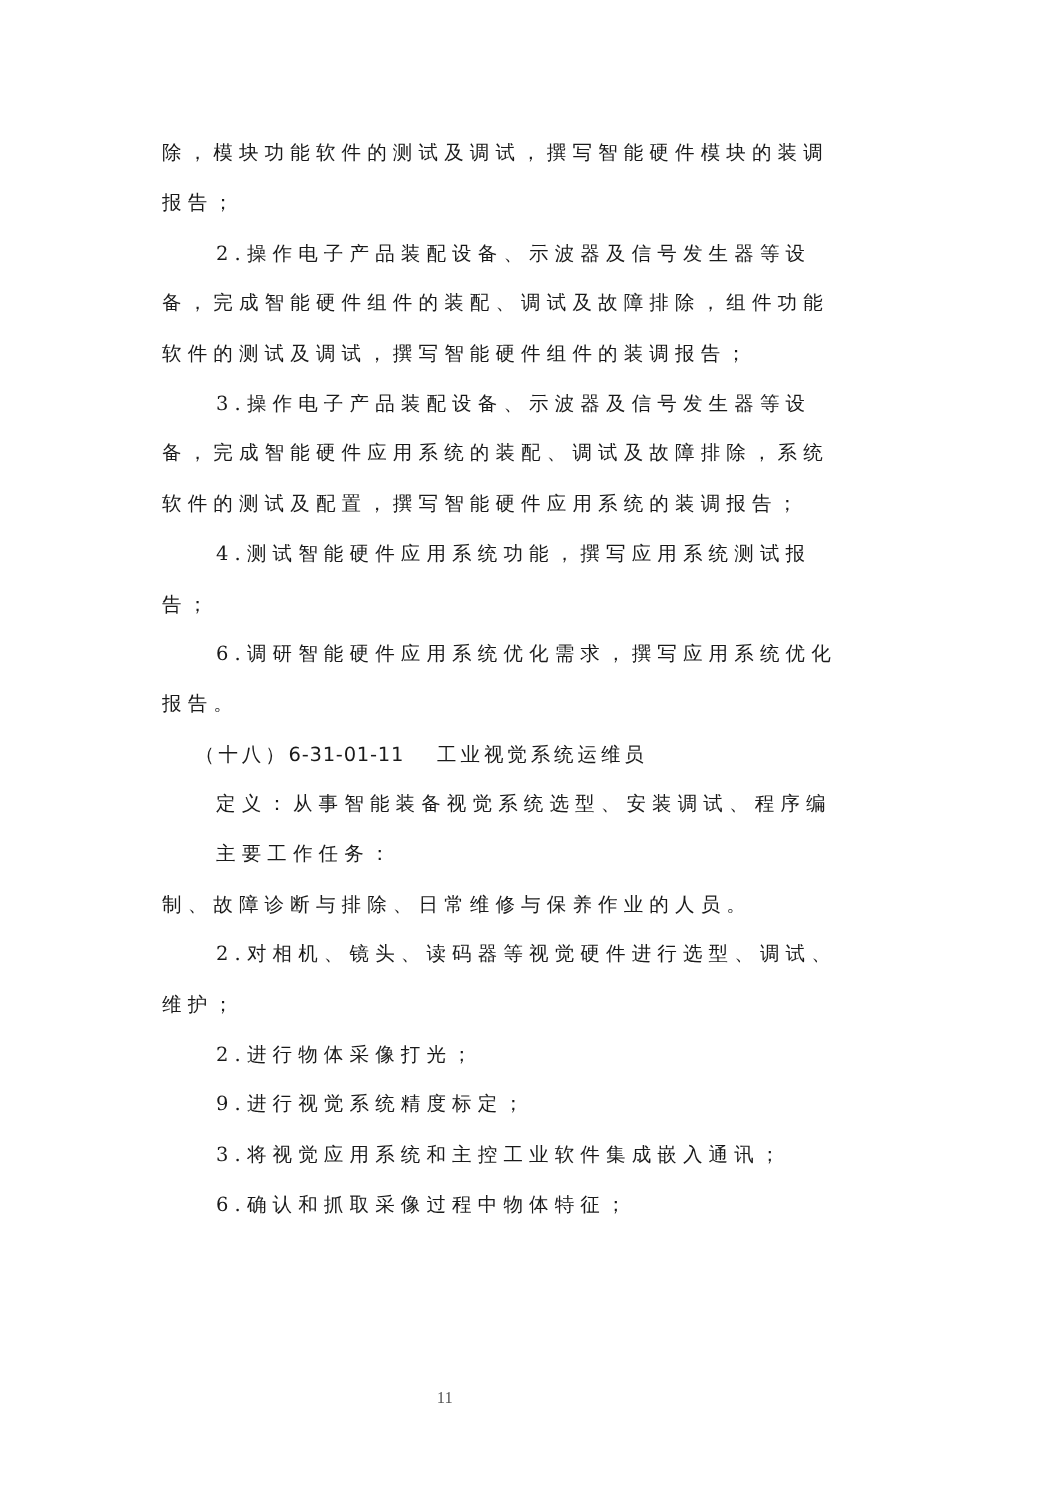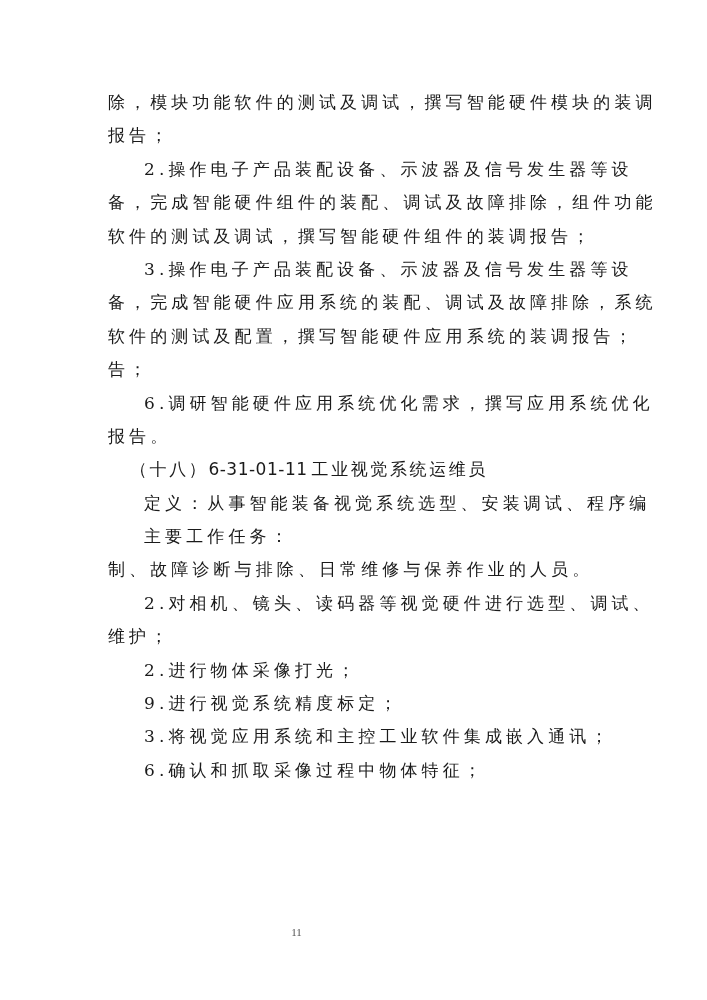--- a/index.html
+++ b/index.html
@@ -1,38 +1,39 @@
 <!DOCTYPE html>
 <html><head>
 <meta charset="utf-8">
 <style>
   html, body { margin:0; padding:0; background:#ffffff; }
   body { width:707px; height:1000px; position:relative; overflow:hidden;
          font-family:"DejaVu Serif","Liberation Serif",serif; color:#1a1a1a; }
   .page { position:absolute; left:108px; top:86px; width:492px; }
-  .line { height:33.4px; line-height:33.4px; font-size:17px; letter-spacing:4.1px;
+  .line { height:33.4px; line-height:33.4px; font-size:13px; letter-spacing:4.1px;
           white-space:nowrap; }
   .indent { padding-left:36px; }
   .heading { padding-left:22px; letter-spacing:2.6px; }
-  .heading .code { font-family:"DejaVu Sans","Liberation Sans",sans-serif; letter-spacing:0.5px; margin-right:4px; }
+  .heading .code { font-family:"DejaVu Sans","Liberation Sans",sans-serif; letter-spacing:0.5px; margin-right:22px; }
   .page-number { position:absolute; left:0; width:593px; top:926px; text-align:center;
                  font-size:11px; color:#555; font-family:"Liberation Serif",serif; }
 </style>
 </head>
 <body>
 
 <div class="page">
   <div class="line">除，模块功能软件的测试及调试，撰写智能硬件模块的装调</div>
   <div class="line">报告；</div>
   <div class="line indent">2.操作电子产品装配设备、示波器及信号发生器等设</div>
   <div class="line">备，完成智能硬件组件的装配、调试及故障排除，组件功能</div>
   <div class="line">软件的测试及调试，撰写智能硬件组件的装调报告；</div>
   <div class="line indent">3.操作电子产品装配设备、示波器及信号发生器等设</div>
   <div class="line">备，完成智能硬件应用系统的装配、调试及故障排除，系统</div>
   <div class="line">软件的测试及配置，撰写智能硬件应用系统的装调报告；</div>
+  <div class="line indent">4.测试智能硬件应用系统功能，撰写应用系统测试报</div>
   <div class="line">告；</div>
   <div class="line indent">6.调研智能硬件应用系统优化需求，撰写应用系统优化</div>
   <div class="line">报告。</div>
 
   <div class="line heading">
     <span>（十八）</span><span class="code">6-31-01-11</span><span>工业视觉系统运维员</span>
   </div>
 
   <div class="line indent">定义：从事智能装备视觉系统选型、安装调试、程序编</div>
   <div class="line indent">主要工作任务：</div>

